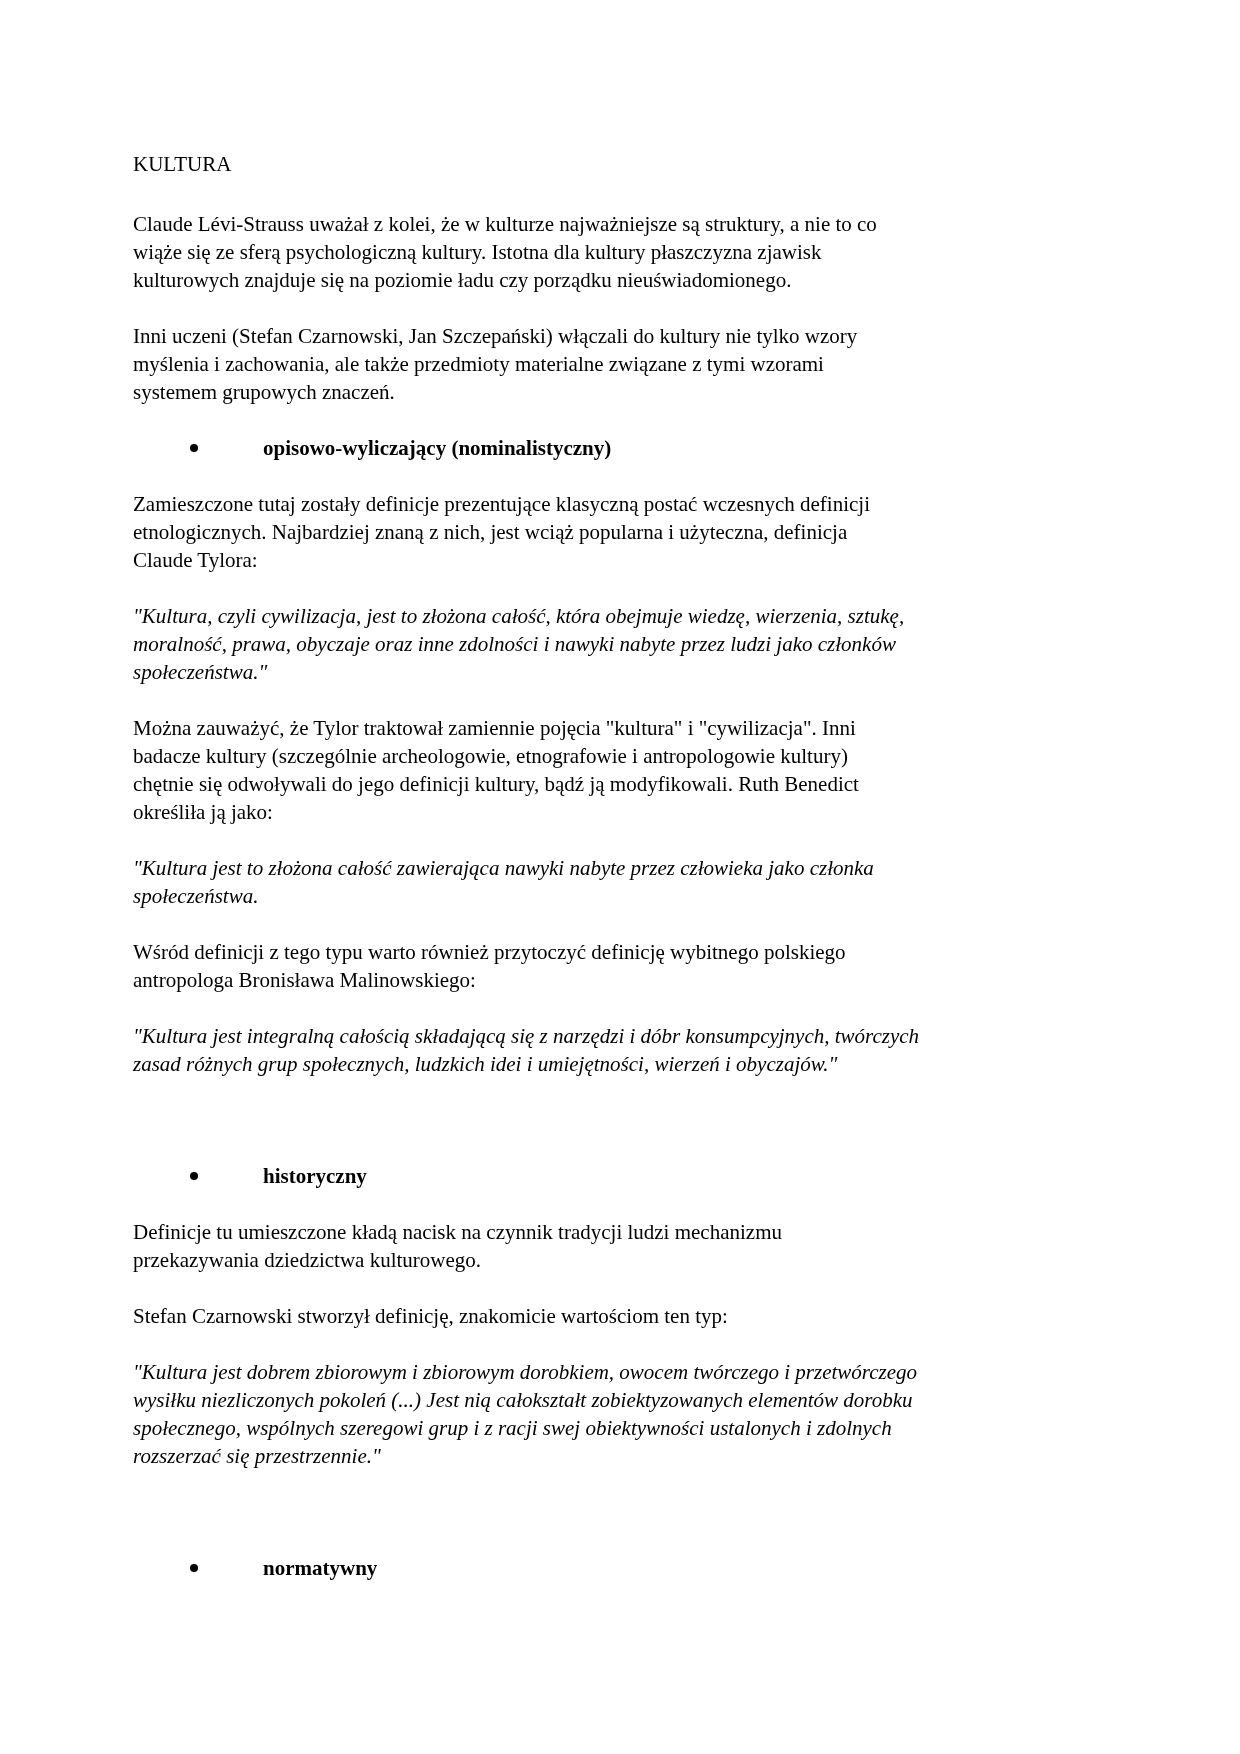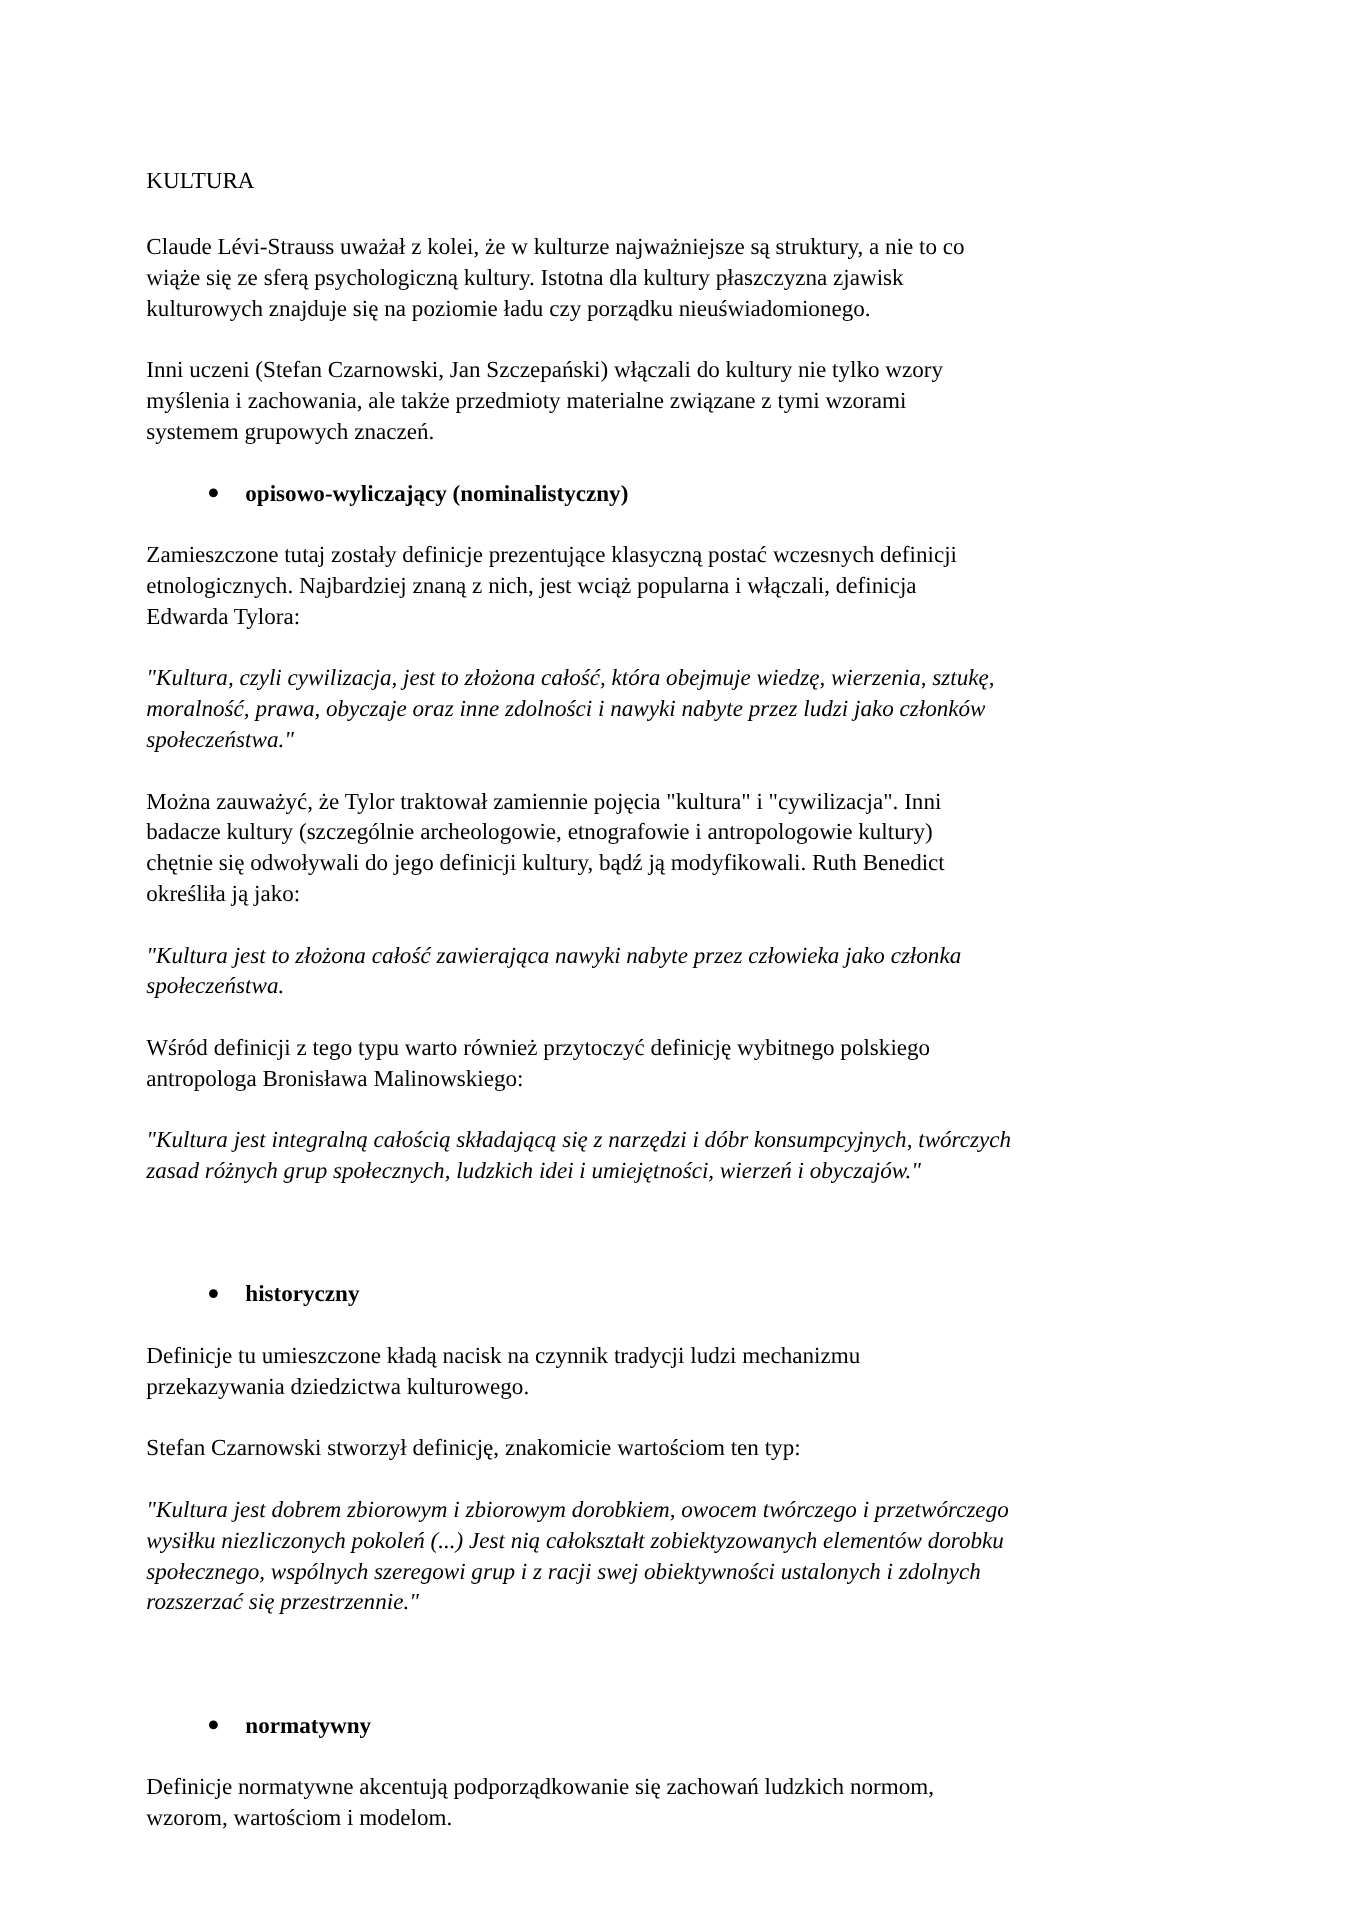--- a/index.html
+++ b/index.html
@@ -44,20 +44,21 @@
   .bullet-dot {
     flex: 0 0 auto;
     width: 8px;
     height: 8px;
     border-radius: 50%;
     background: #000000;
     margin: 10px 25px 0 57px;
   }
   .bullet-text {
     font-weight: bold;
+    margin-left: 40px;
   }
   .bullet-text .thin {
     font-weight: normal;
     font-weight: bold; 
   }
 </style>
 </head>
 <body>
 
 <div class="page">
@@ -66,21 +67,21 @@
 
   <p class="para">Claude Lévi-Strauss uważał z kolei, że w kulturze najważniejsze są struktury, a nie to co wiąże się ze sferą psychologiczną kultury. Istotna dla kultury płaszczyzna zjawisk kulturowych znajduje się na poziomie ładu czy porządku nieuświadomionego.</p>
 
   <p class="para">Inni uczeni (Stefan Czarnowski, Jan Szczepański) włączali do kultury nie tylko wzory myślenia i zachowania, ale także przedmioty materialne związane z tymi wzorami systemem grupowych znaczeń.</p>
 
   <div class="bullet-item">
     <span class="bullet-dot"></span>
     <span class="bullet-text"><span>opisowo-wyliczający</span><span class="thin"> (</span><span>nominalistyczny</span><span class="thin">)</span></span>
   </div>
 
-  <p class="para">Zamieszczone tutaj zostały definicje prezentujące klasyczną postać wczesnych definicji etnologicznych. Najbardziej znaną z nich, jest wciąż popularna i włączali, definicja Edwarda Tylora:</p>
+  <p class="para">Zamieszczone tutaj zostały definicje prezentujące klasyczną postać wczesnych definicji etnologicznych. Najbardziej znaną z nich, jest wciąż popularna i użyteczna, definicja Claude Tylora:</p>
 
   <p class="quote">"Kultura, czyli cywilizacja, jest to złożona całość, która obejmuje wiedzę, wierzenia, sztukę, moralność, prawa, obyczaje oraz inne zdolności i nawyki nabyte przez ludzi jako członków społeczeństwa."</p>
 
   <p class="para">Można zauważyć, że Tylor traktował zamiennie pojęcia "kultura" i "cywilizacja". Inni badacze kultury (szczególnie archeologowie, etnografowie i antropologowie kultury) chętnie się odwoływali do jego definicji kultury, bądź ją modyfikowali. Ruth Benedict określiła ją jako:</p>
 
   <p class="quote">"Kultura jest to złożona całość zawierająca nawyki nabyte przez człowieka jako członka społeczeństwa.</p>
 
   <p class="para">Wśród definicji z tego typu warto również przytoczyć definicję wybitnego polskiego antropologa Bronisława Malinowskiego:</p>
 
   <p class="quote">"Kultura jest integralną całością składającą się z narzędzi i dóbr konsumpcyjnych, twórczych zasad różnych grup społecznych, ludzkich idei i umiejętności, wierzeń i obyczajów."</p>
@@ -94,15 +95,14 @@
 
   <p class="para">Stefan Czarnowski stworzył definicję, znakomicie wartościom ten typ:</p>
 
   <p class="quote">"Kultura jest dobrem zbiorowym i zbiorowym dorobkiem, owocem twórczego i przetwórczego wysiłku niezliczonych pokoleń (...) Jest nią całokształt zobiektyzowanych elementów dorobku społecznego, wspólnych szeregowi grup i z racji swej obiektywności ustalonych i zdolnych rozszerzać się przestrzennie."</p>
 
   <div class="bullet-item gap-xl">
     <span class="bullet-dot"></span>
     <span class="bullet-text">normatywny</span>
   </div>
 
-  <p class="para">Definicje normatywne akcentują podporządkowanie się zachowań ludzkich normom, wzorom, wartościom i modelom.</p>
 
 </div>
 
 </body></html>

